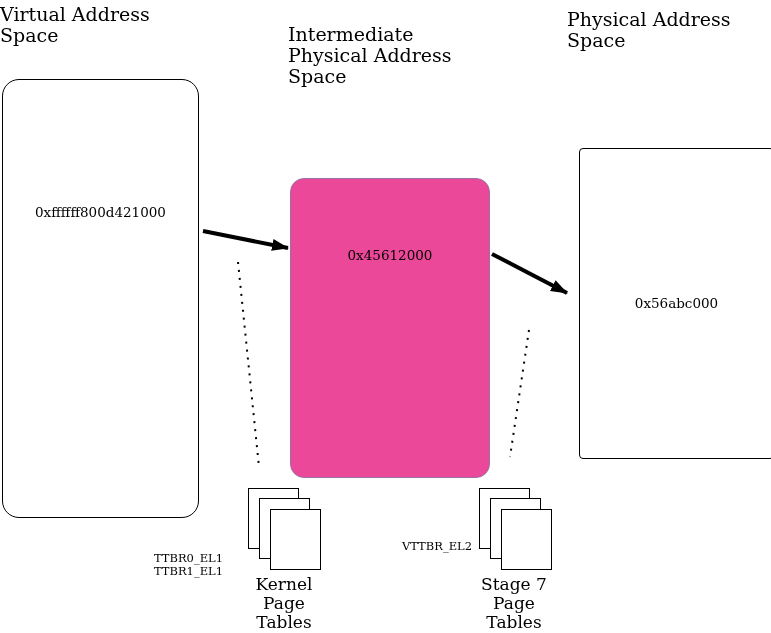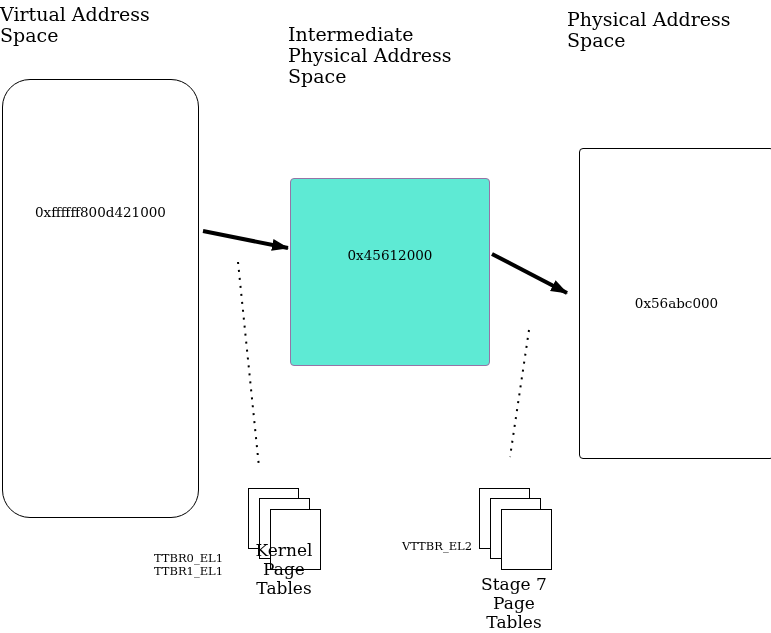--- a/index.html
+++ b/index.html
@@ -21,23 +21,23 @@
   .title-va { left: 0px;   top: 4px; }
   .title-ipa { left: 288px; top: 0px; margin-top: 24px; }
   .title-pa { left: 567px; top: 9px; }
 
   .box {
     position: absolute;
     background: #ffffff;
     border: 1.3px solid #000000;
     box-sizing: border-box;
   }
-  .box-va  { left: 2px;   top: 79px;  width: 197px; height: 439px; border-radius: 28px; }
-  .box-ipa { left: 290px; top: 178px; width: 200px; height: 188px; border-radius: 4px;
-             background: #5eead4; border-color: #9673a6; }
+  .box-va  { left: 2px;   top: 79px;  width: 197px; height: 439px; border-radius: 17px; }
+  .box-ipa { left: 290px; top: 178px; width: 200px; height: 300px; border-radius: 14px;
+             background: #ec4899; border-color: #9673a6; }
   .box-pa  { left: 579px; top: 148px; width: 195px; height: 311px; border-radius: 4px; }
 
   .addr {
     position: absolute;
     width: 100%;
     text-align: center;
     font-size: 13.5px;
   }
   .addr-va  { top: 124px; }
   .addr-ipa { top: 68px; }
@@ -74,21 +74,21 @@
   .reg-kernel { left: 123px; top: 552px; }
   .reg-stage2 { left: 372px; top: 540px; }
 
   .stack-label {
     position: absolute;
     width: 100px;
     text-align: center;
     font-size: 17px;
     line-height: 19px;
   }
-  .stack-label-kernel { left: 234px; top: 541px; }
+  .stack-label-kernel { left: 234px; top: 575px; }
   .stack-label-stage2 { left: 464px; top: 575px; }
 </style>
 </head>
 <body>
 
 <div class="canvas">
 
   <div class="title title-va">
     <div>Virtual Address</div>
     <div>Space</div>

